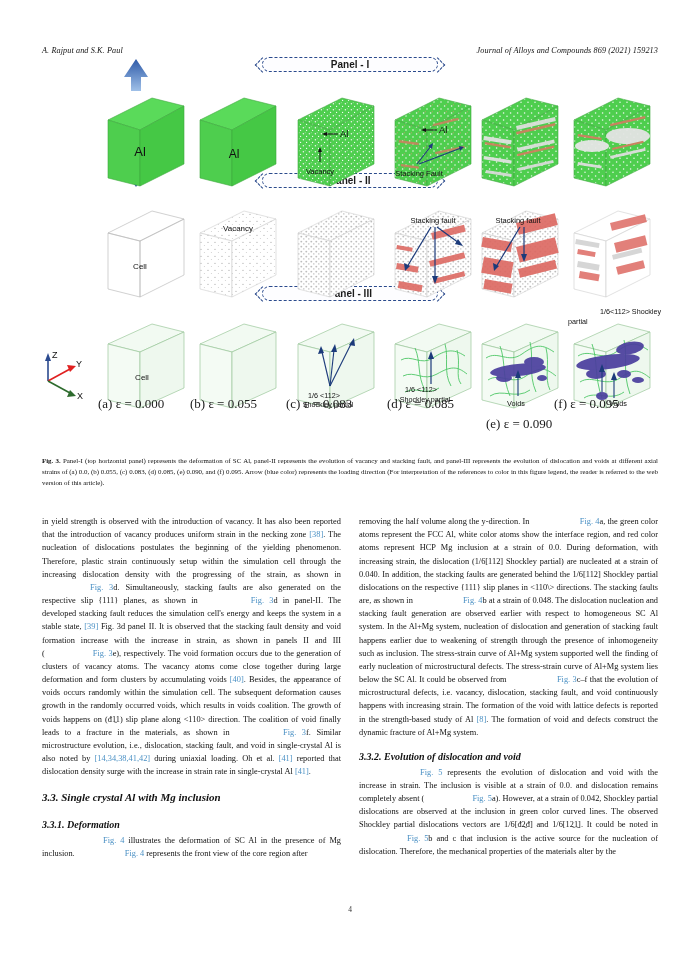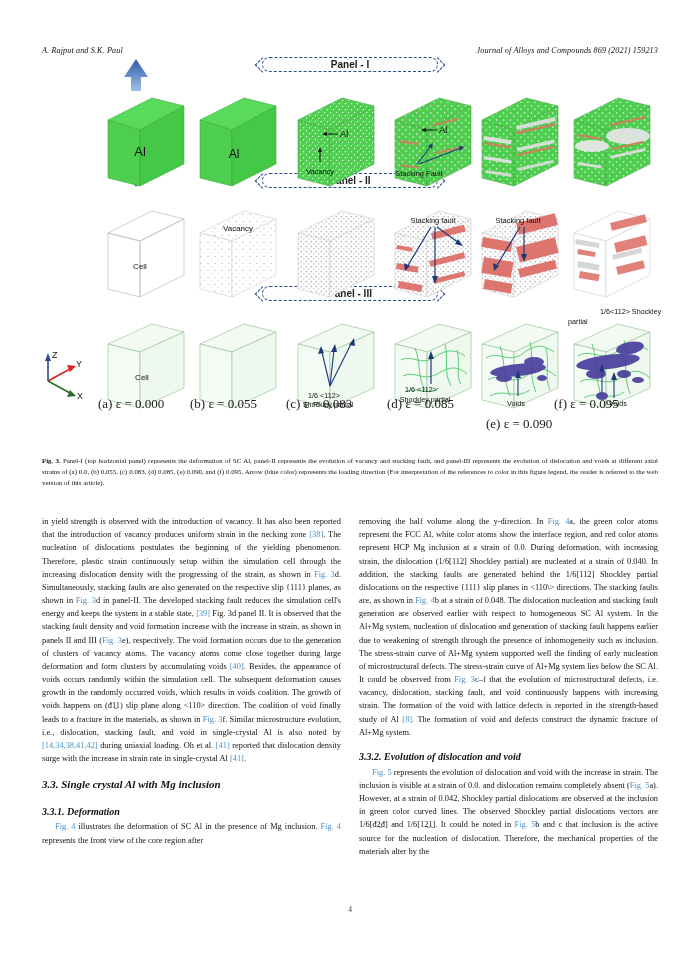--- a/index.html
+++ b/index.html
@@ -75,21 +75,21 @@
 
   
   .cols{
     position:absolute;left:42px;top:515px;width:616px;height:390px;
     display:flex;gap:18px;
   }
   .col{width:299px;font-size:8.35px;line-height:1.58;text-align:justify;color:#111;}
   .col p{margin:0 0 0 0;text-indent:0;}
   .col p.indent{text-indent:13px;}
   .ref{color:#4a90c4;}
-  .lnk{color:#4a90c4;}
+  .lnk{color:#4a90c4;margin-left:48px;}
   h3.sec{
     font-size:11px;font-style:italic;font-weight:bold;
     margin:11px 0 2px 0;
   }
   h4.sub{
     font-size:10px;font-style:italic;font-weight:bold;
     margin:10px 0 1px 0;
   }
 
   .pagenum{

